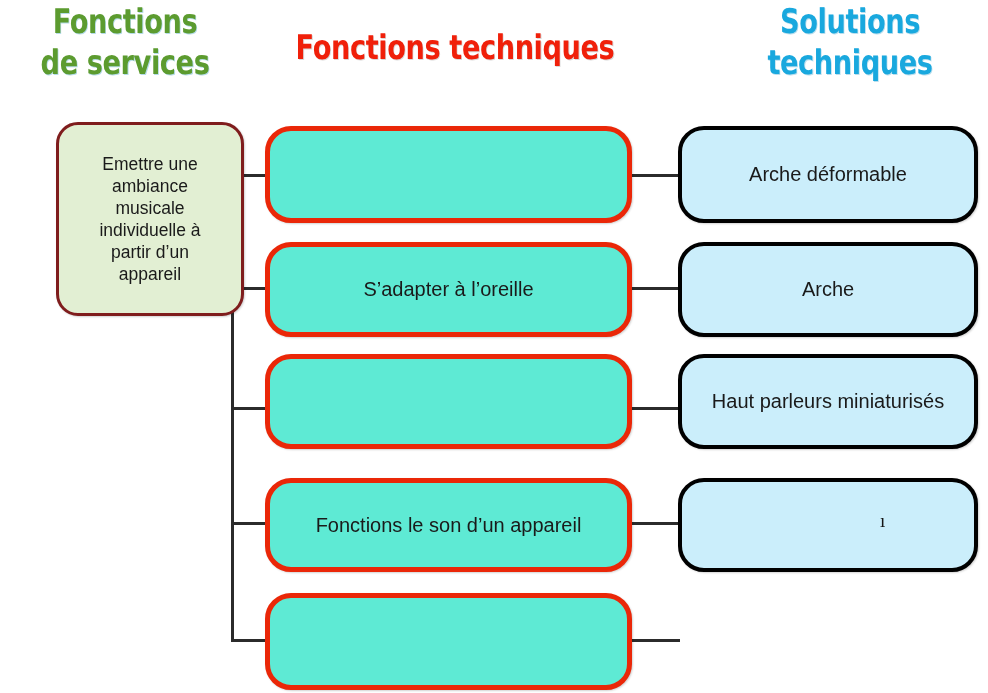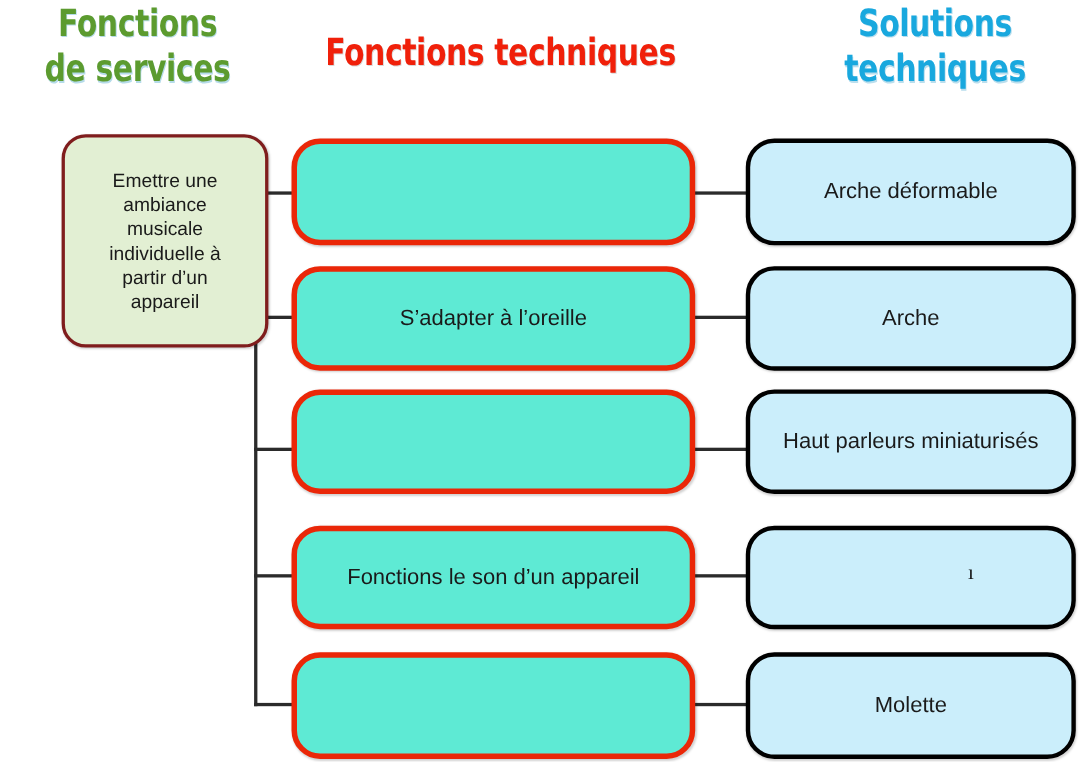--- a/index.html
+++ b/index.html
@@ -169,17 +169,16 @@
   <div class="node node-red row-0"></div>
   <div class="node node-red row-1">S’adapter à l’oreille</div>
   <div class="node node-red row-2"></div>
   <div class="node node-red row-3">Fonctions le son d’un appareil</div>
   <div class="node node-red row-4"></div>
 
   <div class="node node-blue row-0">Arche déformable</div>
   <div class="node node-blue row-1">Arche</div>
   <div class="node node-blue row-2">Haut parleurs miniaturisés</div>
   <div class="node node-blue row-3"></div>
-  <div class="node node-blue row-4">Molette</div>
 
   <div id="stray-glyph">ı</div>
 
 </div>
 
 </body></html>

